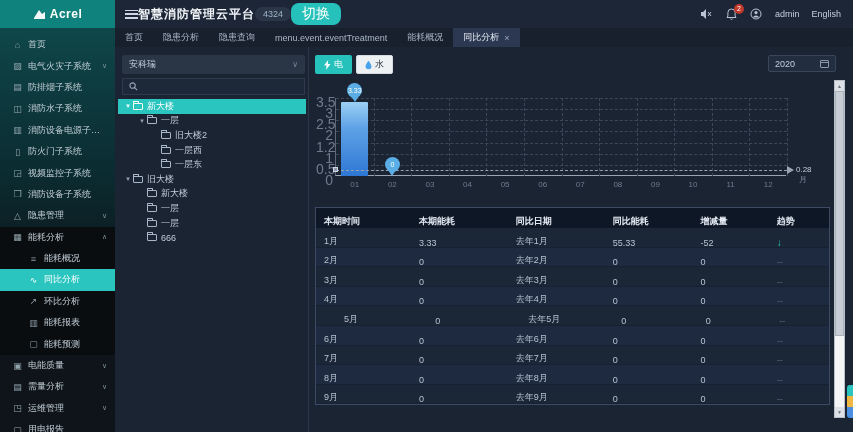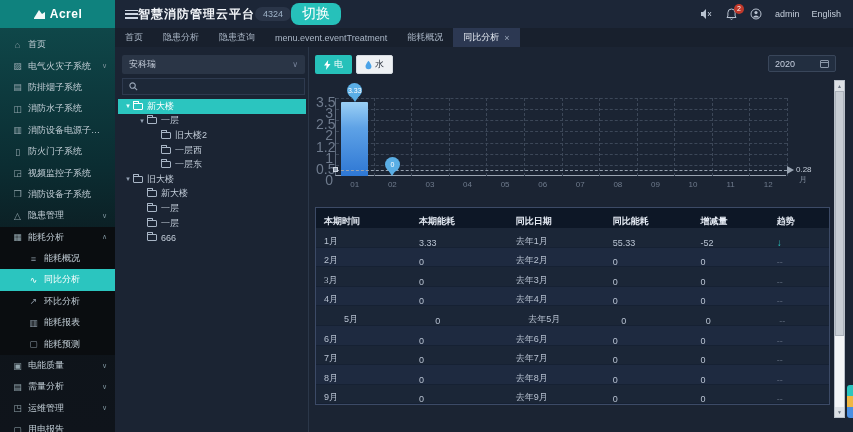--- a/index.html
+++ b/index.html
@@ -421,21 +421,21 @@
           </div>
           <div class="t-row">
             <div class="t-cell" style="width: 18.4%;">2月</div>
             <div class="t-cell" style="width: 18.8%;">0</div>
             <div class="t-cell" style="width: 18.8%;">去年2月</div>
             <div class="t-cell" style="width: 16.9%;">0</div>
             <div class="t-cell" style="width: 14.4%;">0</div>
             <div class="t-cell" style="width: 12.7%;"><span class="trend-flat">--</span></div>
           </div>
           <div class="t-row">
-            <div class="t-cell" style="width: 18.4%; font-family: Liberation Serif, serif;">3月</div>
+            <div class="t-cell" style="width: 18.4%;">3月</div>
             <div class="t-cell" style="width: 18.8%;">0</div>
             <div class="t-cell" style="width: 18.8%;">去年3月</div>
             <div class="t-cell" style="width: 16.9%;">0</div>
             <div class="t-cell" style="width: 14.4%;">0</div>
             <div class="t-cell" style="width: 12.7%;"><span class="trend-flat">--</span></div>
           </div>
           <div class="t-row">
             <div class="t-cell" style="width: 18.4%;">4月</div>
             <div class="t-cell" style="width: 18.8%;">0</div>
             <div class="t-cell" style="width: 18.8%;">去年4月</div>

